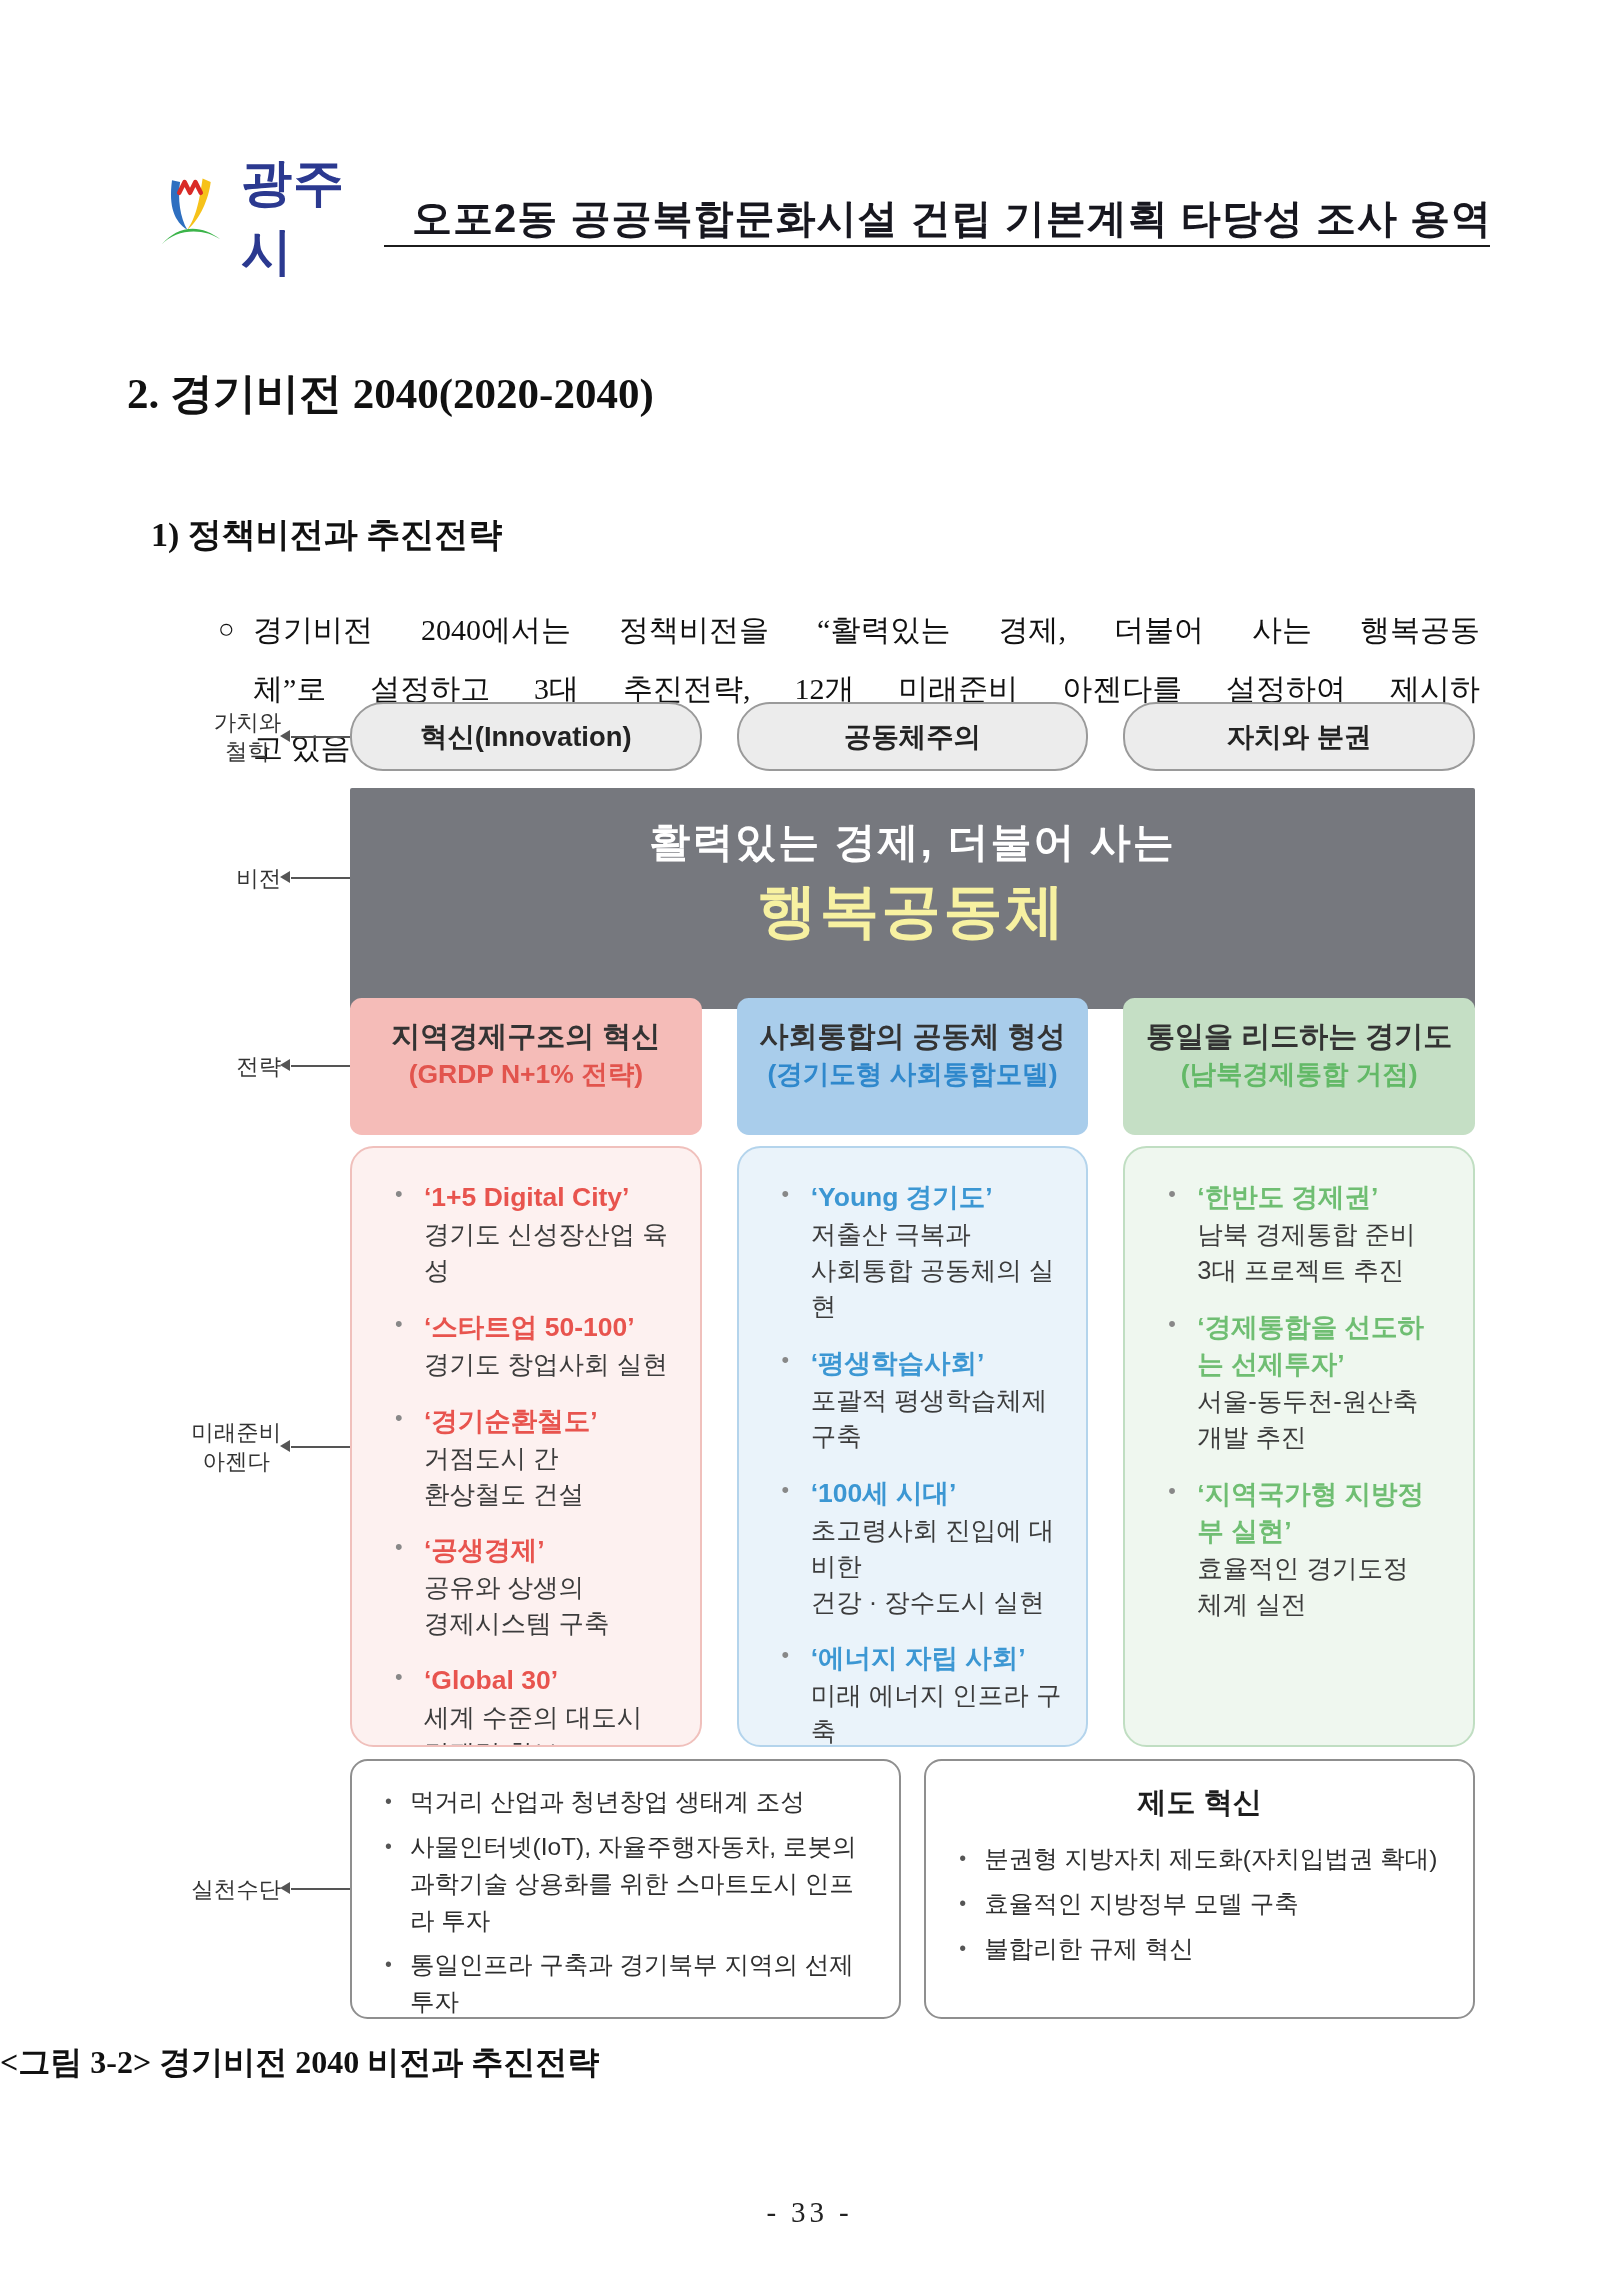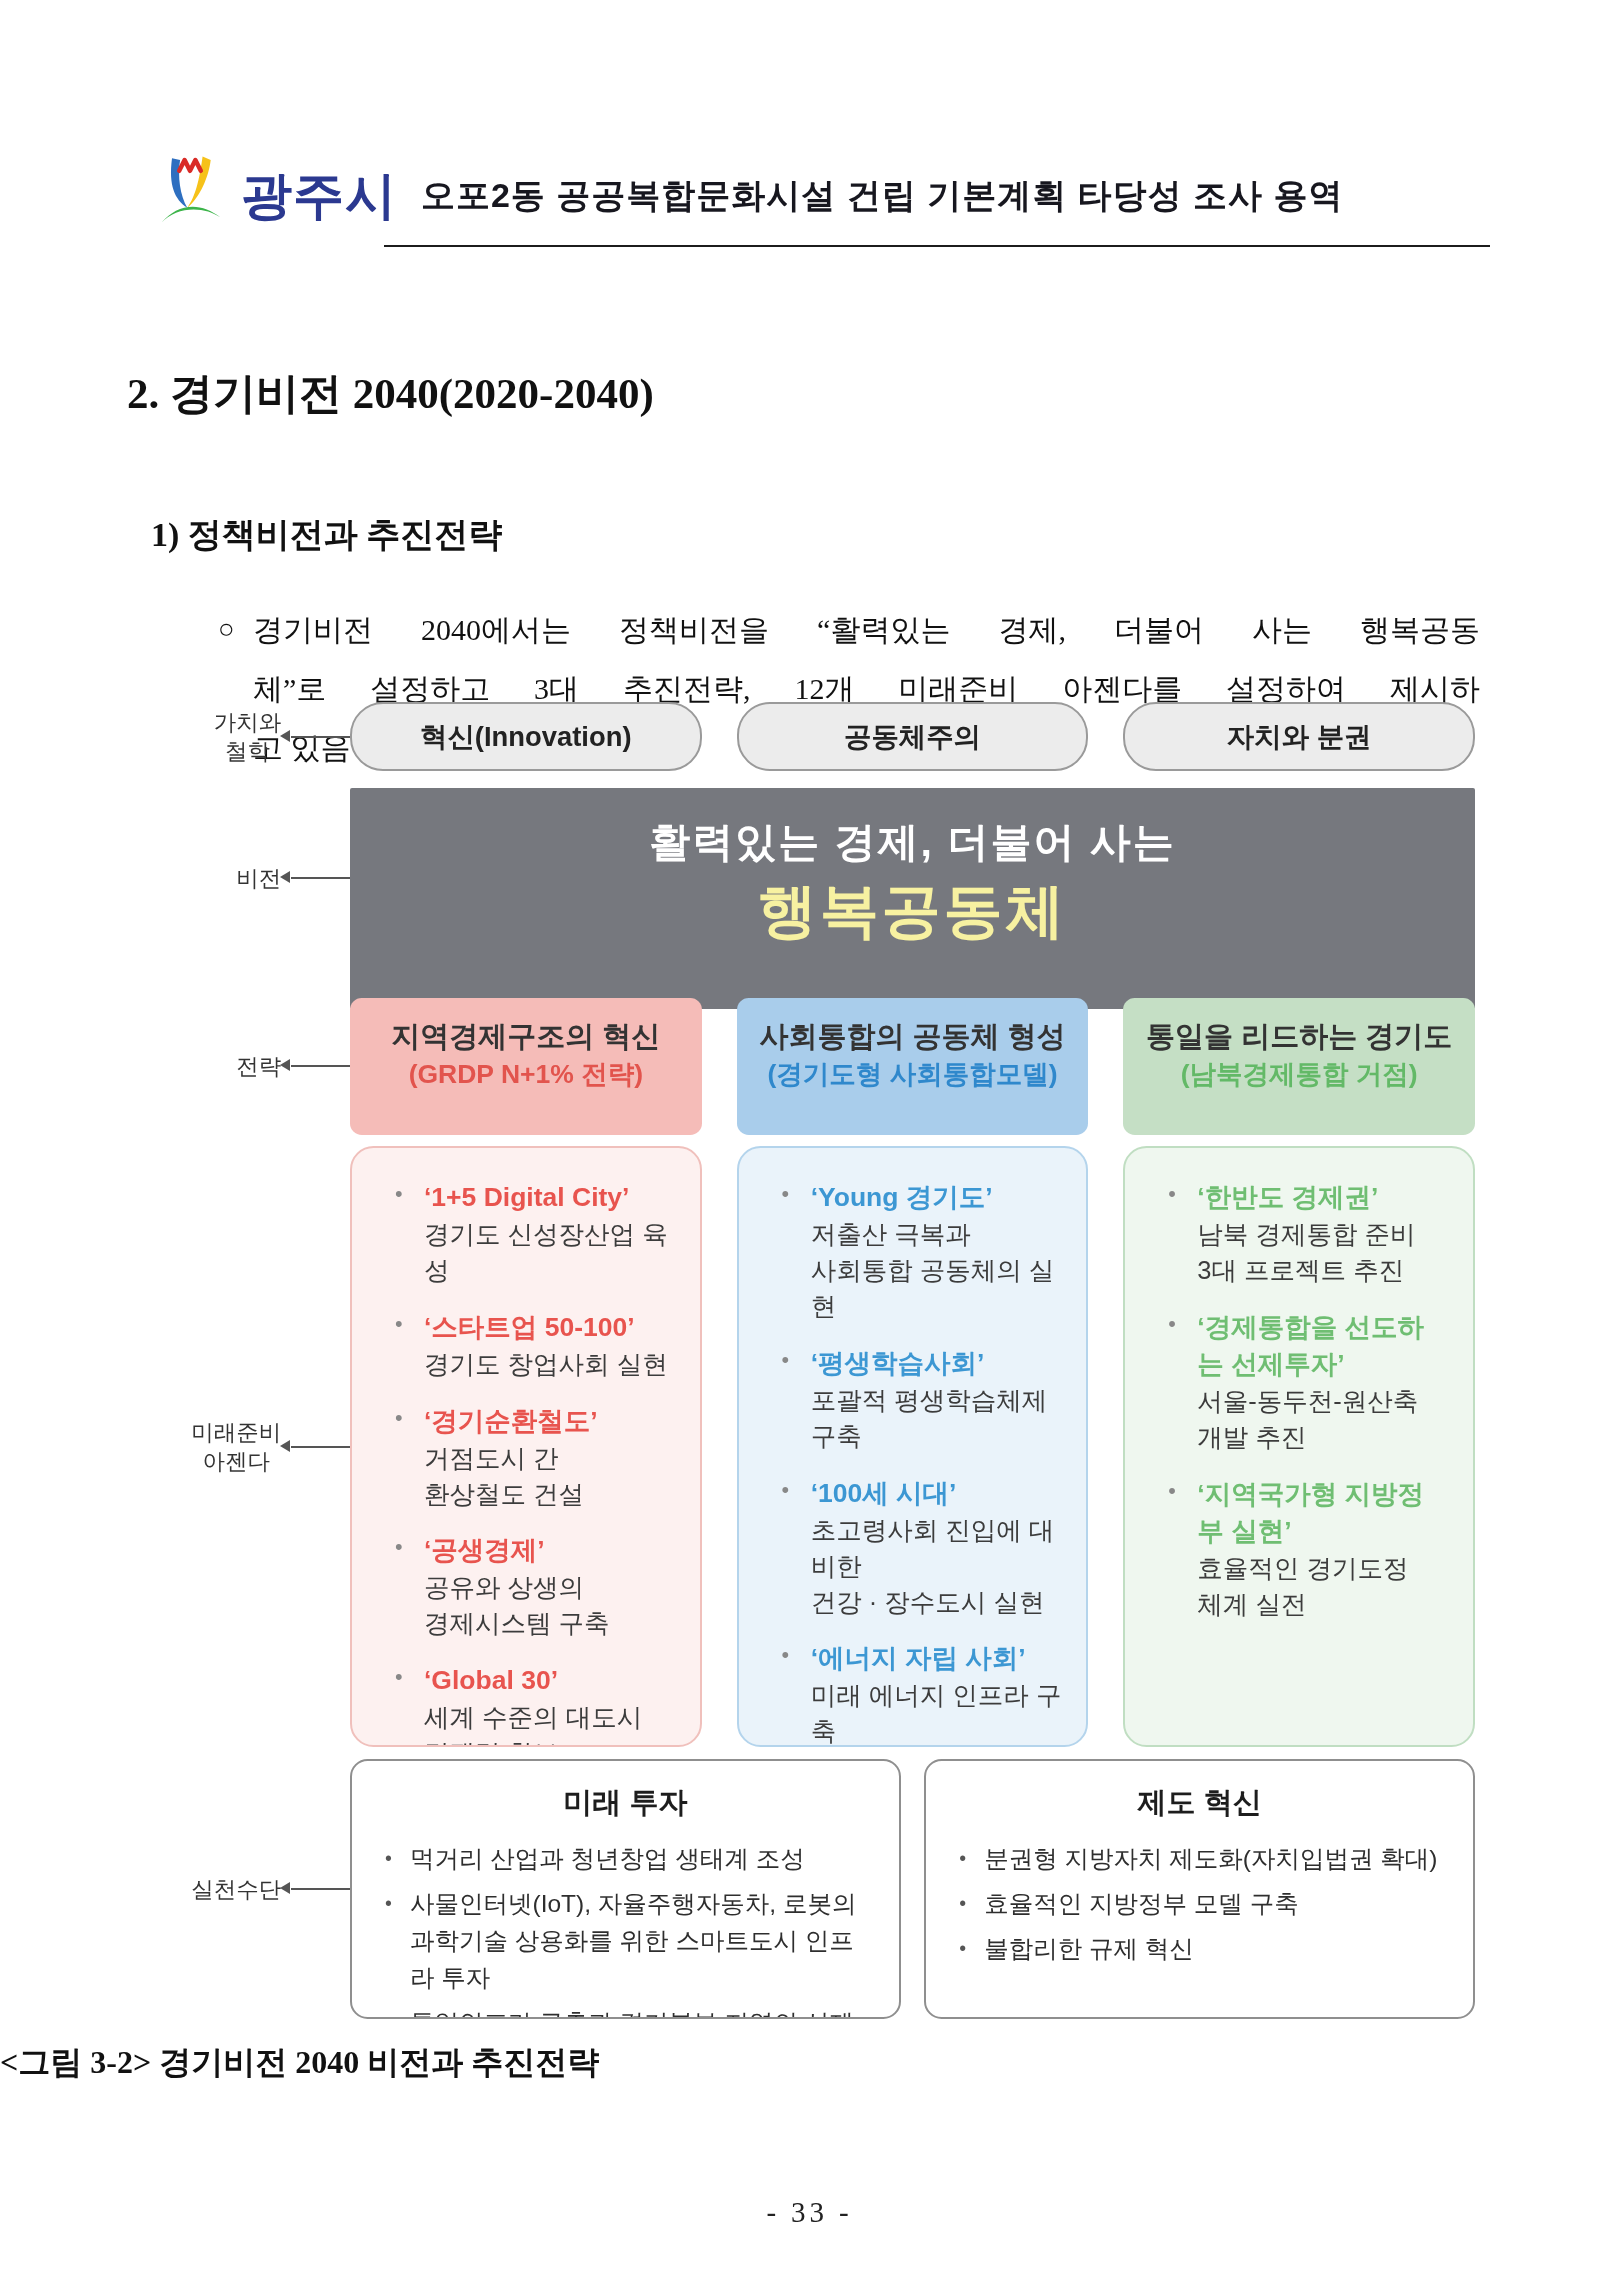--- a/index.html
+++ b/index.html
@@ -5,21 +5,21 @@
   html,body{margin:0;padding:0;}
   body{
     width:1619px;height:2290px;position:relative;background:#ffffff;
     font-family:"Liberation Sans","DejaVu Sans",sans-serif;color:#222;
     overflow:hidden;
   }
   
   .header{position:absolute;top:149px;left:145px;right:127px;display:flex;align-items:center;}
   .logo-svg{width:90px;height:94px;flex:0 0 auto;}
   .logo-text{font-size:51px;font-weight:bold;color:#2b3990;margin-left:5.9px;letter-spacing:1px;}
-  .header-title{font-size:34px;font-weight:bold;color:#17171f;margin-left:24px;letter-spacing:1px;white-space:nowrap;}
+  .header-title{font-size:40px;font-weight:bold;color:#17171f;margin-left:42px;letter-spacing:1px;white-space:nowrap;}
   .header-rule{position:absolute;top:245px;left:384px;width:1106px;border-top:2.9px solid #1c1c1c;}
   
   .serif{font-family:"Liberation Serif","DejaVu Serif",serif;}
   .sec-title{position:absolute;top:365px;left:127px;font-size:43px;font-weight:bold;color:#111;}
   .sub-title{position:absolute;top:512px;left:151px;font-size:34px;font-weight:bold;color:#111;}
   .para{position:absolute;top:600px;left:218px;width:1262px;display:flex;}
   .para-marker{width:35px;font-size:27.4px;line-height:59px;color:#111;}
   .para-lines{flex:1;font-size:30px;line-height:59px;color:#111;}
   .jline{text-align:justify;text-align-last:justify;}
   
@@ -238,21 +238,20 @@
     </div>
   </div>
 
   <div class="fig-row row-means">
     <div class="rail">
       <div class="rail-text">실천수단</div>
       <div class="arrow"></div>
     </div>
     <div class="content means-boxes">
       <div class="mbox">
-        <div class="mbox-title">미래 투자</div>
         <div class="mbox-item">먹거리 산업과 청년창업 생태계 조성</div>
         <div class="mbox-item">사물인터넷(IoT), 자율주행자동차, 로봇의 과학기술 상용화를 위한 스마트도시 인프라 투자</div>
         <div class="mbox-item">통일인프라 구축과 경기북부 지역의 선제 투자</div>
       </div>
       <div class="mbox">
         <div class="mbox-title">제도 혁신</div>
         <div class="mbox-item">분권형 지방자치 제도화(자치입법권 확대)</div>
         <div class="mbox-item">효율적인 지방정부 모델 구축</div>
         <div class="mbox-item">불합리한 규제 혁신</div>
       </div>

